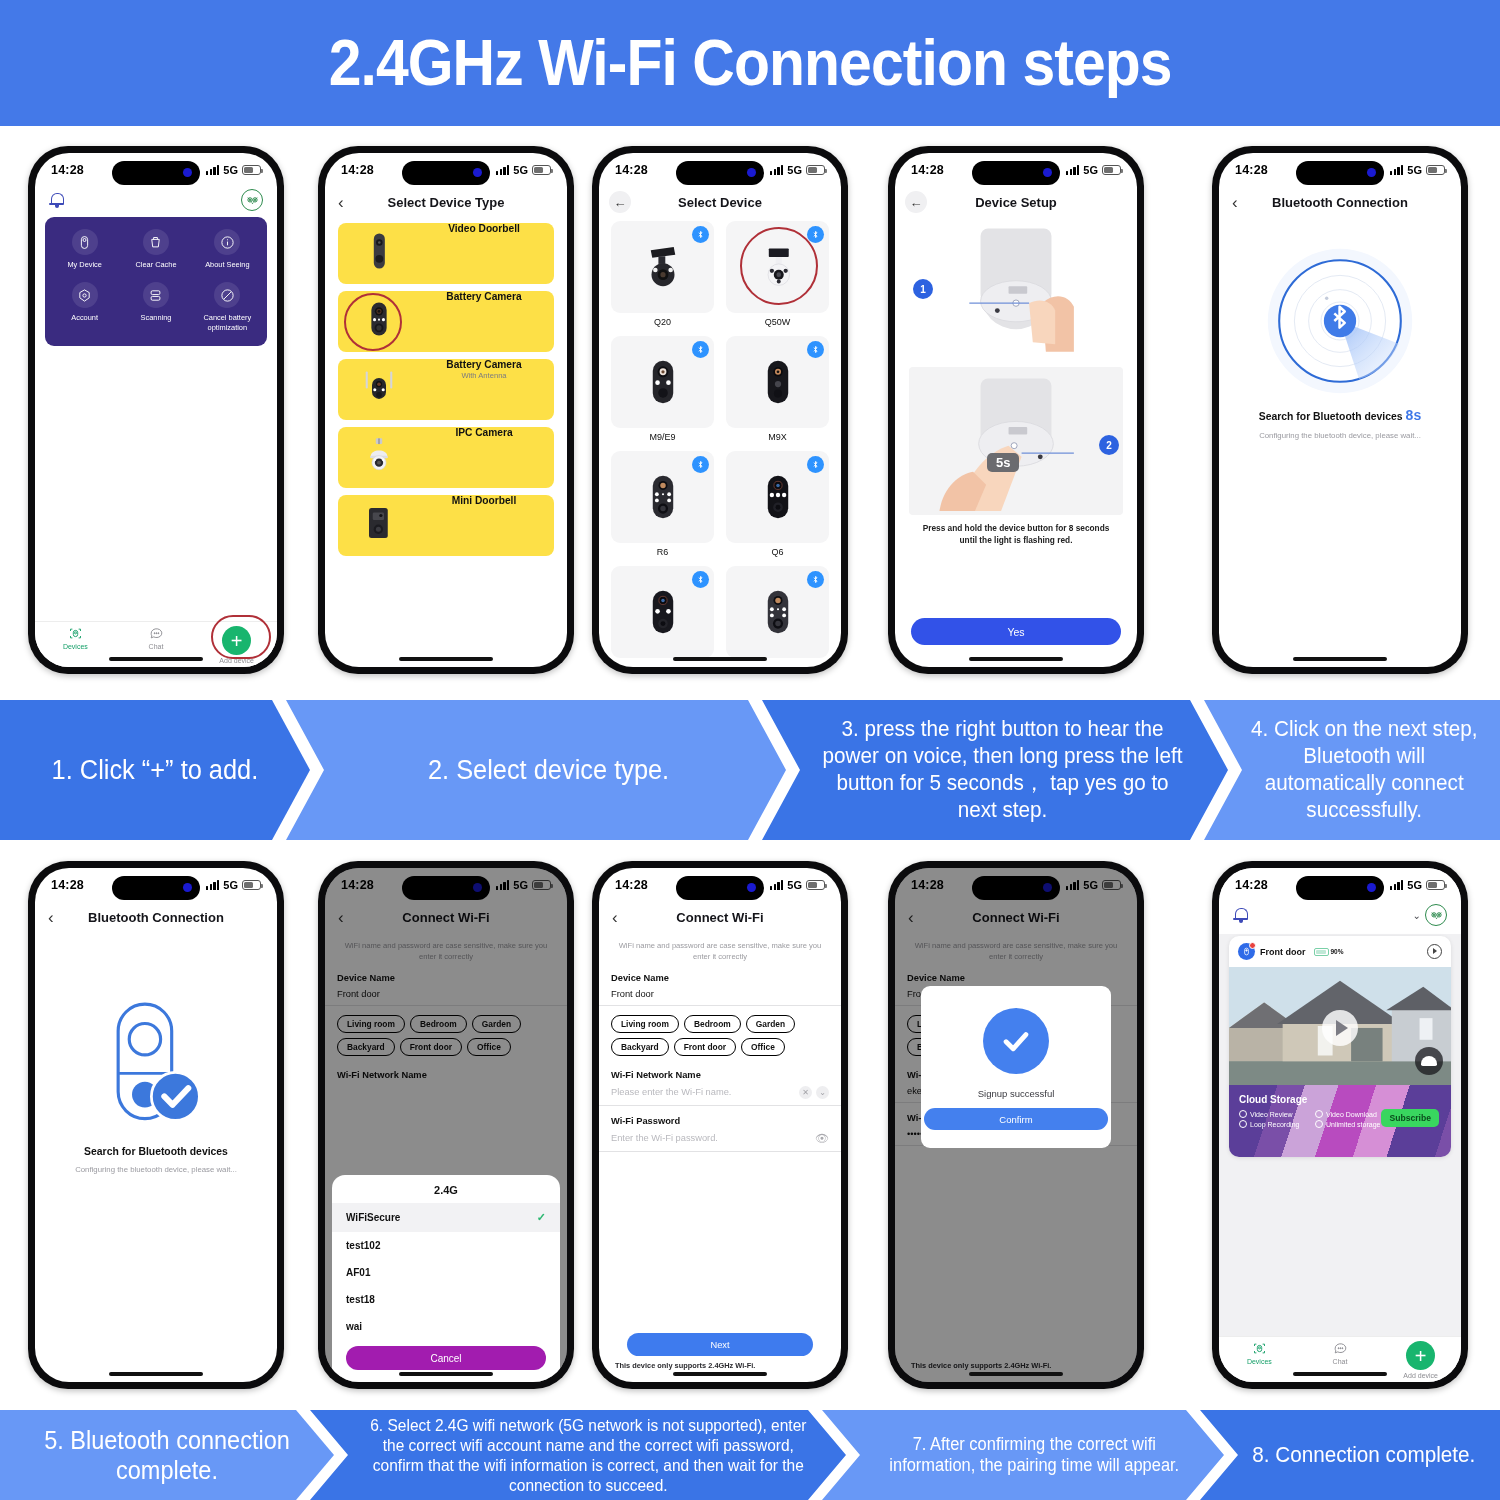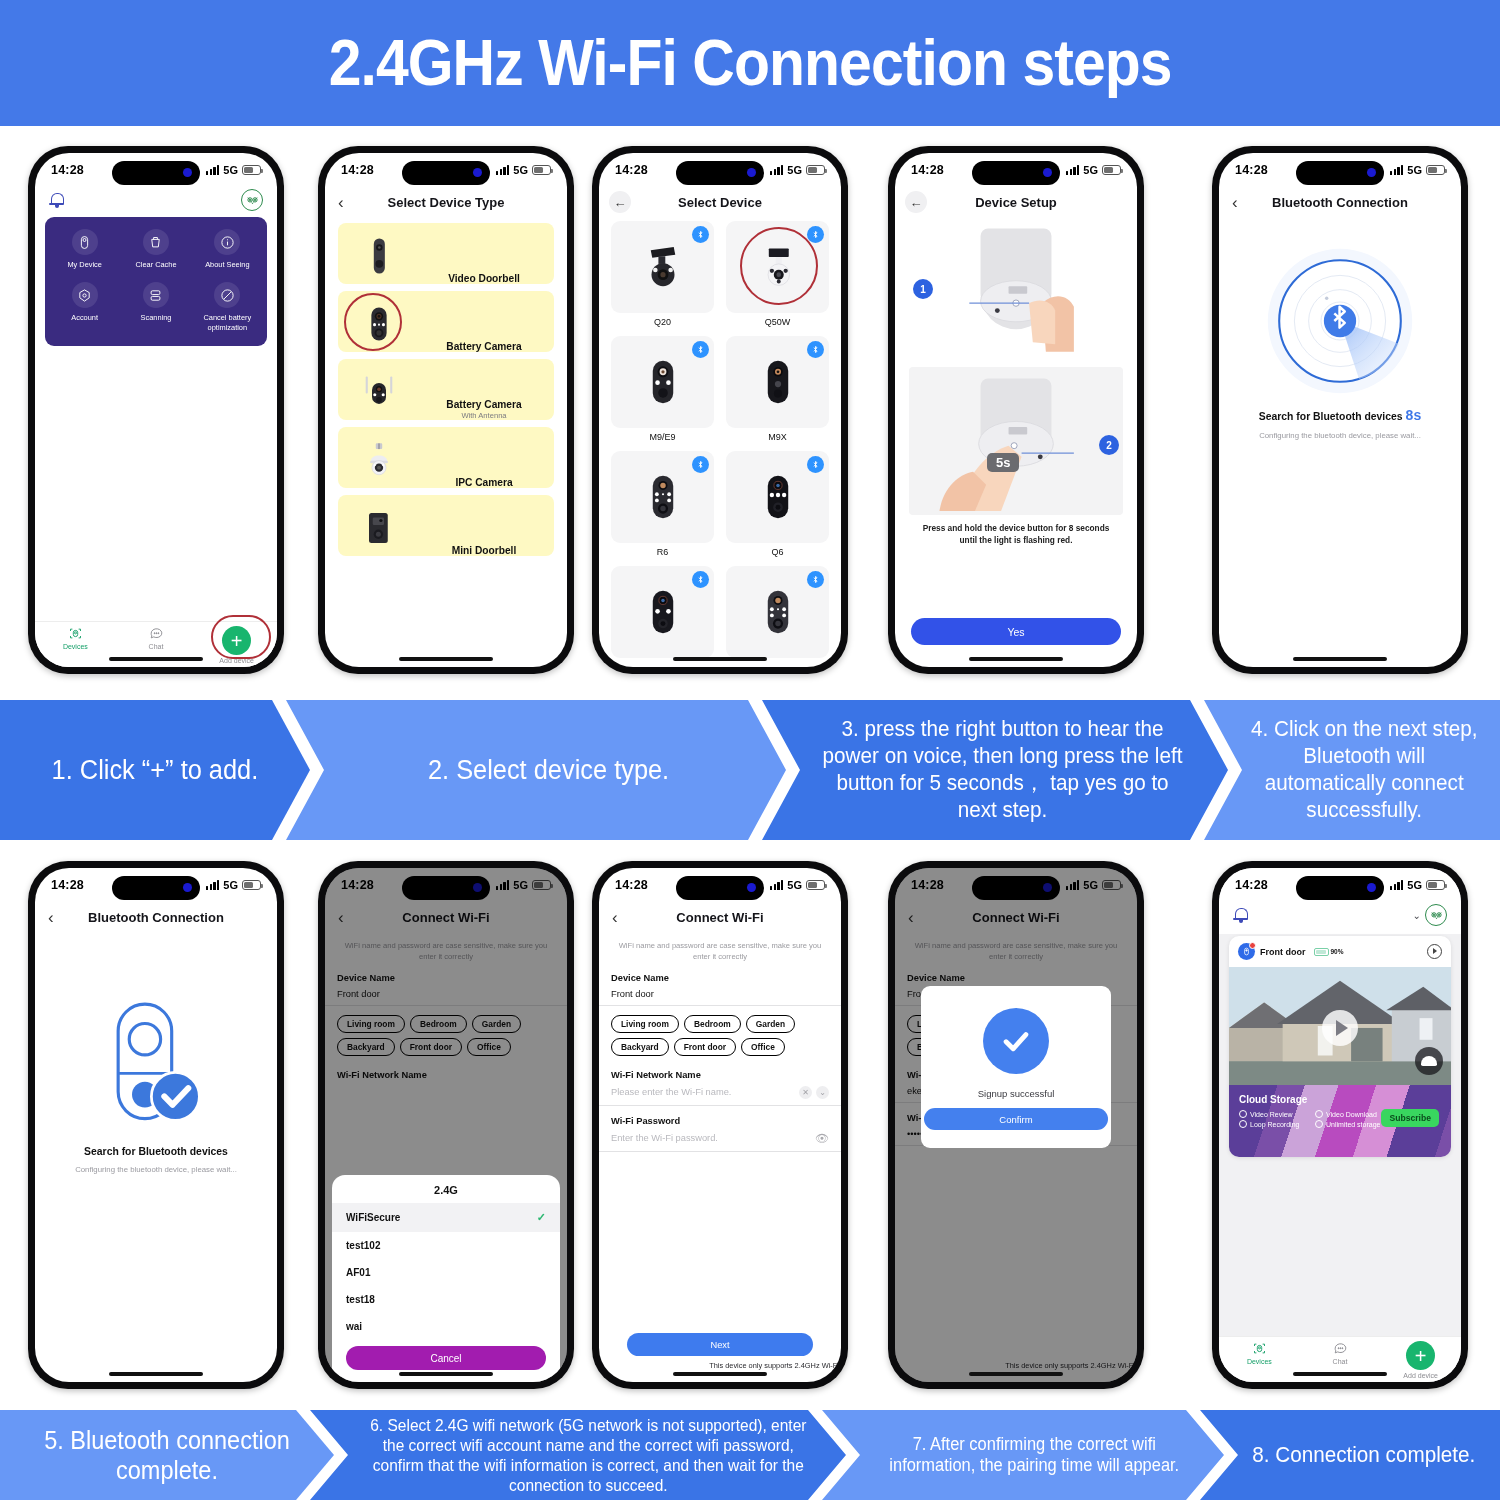--- a/index.html
+++ b/index.html
@@ -96,21 +96,21 @@
   .tab .tlabel { font-size:7px; color:#8d8d92; }
   .tab.active .tlabel { color:#17a06a; }
   .tab svg{ width:15px; height:15px; }
   .fab { width:29px; height:29px; border-radius:50%; background:#18B56E;
     display:flex; align-items:center; justify-content:center; color:#fff;
     font-size:20px; line-height:1; font-weight:300; }
   .redring { position:absolute; border:2.2px solid #B03038; border-radius:50%; pointer-events:none; }
 
   
   .dt-list { padding:6px 13px 0; display:flex; flex-direction:column; gap:7px; }
-  .dt-row { height:61px; background:#fef9c3; border-radius:8px; display:flex; align-items:flex-end; padding:0 10px;gap:20px; }
+  .dt-row { height:61px; background:#fde047; border-radius:8px; display:flex; align-items:flex-start; padding:0 10px;gap:20px; }
   .dt-thumb { width:62px; height:56px; display:flex; align-items:center; justify-content:center; flex:none; }
   .dt-text { flex:1; text-align:center; padding-right:6px; }
   .dt-name { font-size:10.2px; font-weight:bold; color:#111; }
   .dt-sub { font-size:7.6px; color:#7b7b80; margin-top:1px; }
 
   
   .sd-grid { padding:4px 12px 0; display:grid; grid-template-columns:1fr 1fr; gap:9px 12px; }
   .sd-cell { display:flex; flex-direction:column; align-items:center; gap:4px; }
   .sd-box { position:relative; width:100%; height:92px; background:#F5F5F6; border-radius:9px;
     display:flex; align-items:center; justify-content:center; }
@@ -143,21 +143,21 @@
   .cw-value { font-size:9.3px; color:#111; padding:6px 12px 6px; border-bottom:1px solid #e2e2e4; margin:0 0 0 0; }
   .cw-ph { font-size:9.3px; color:#b9b9be; }
   .cw-field { position:relative; padding:6px 12px 6px; border-bottom:1px solid #e2e2e4; display:flex; align-items:center; }
   .cw-field .cw-ph{ flex:1; }
   .fld-ic { width:13px; height:13px; border-radius:50%; background:#eeeef0; color:#a3a3a8;
     font-size:8px; display:flex; align-items:center; justify-content:center; margin-left:4px; }
   .chips { display:flex; flex-wrap:wrap; gap:5px; padding:9px 12px 4px; }
   .chip { border:1px solid #000000; border-radius:11px; padding:3px 9px; font-size:8.4px; color:#111; font-weight:600; }
   .next-btn { position:absolute; left:28px; right:28px; bottom:26px; height:23px; border-radius:12px;
     background:#3E7BEE; color:#fff; font-size:9.3px; display:flex; align-items:center; justify-content:center; }
-  .foot-note { position:absolute; left:7px; right:0; bottom:12px; text-align:right; font-size:7.4px; font-weight:normal; color:#2a2a2e; }
+  .foot-note { position:absolute; left:16px; right:0; bottom:12px; text-align:left; font-size:7.4px; font-weight:bold; color:#2a2a2e; }
   .dim { position:absolute; inset:0; background:rgba(0,0,0,.45); z-index:7; }
 
   .sheet { position:absolute; left:7px; right:7px; bottom:0; background:#fff;
     border-radius:13px 13px 0 0; z-index:8; padding:9px 0 0; }
   .sheet-title { text-align:center; font-size:11px; font-weight:bold; color:#111; padding-bottom:7px; }
   .sheet-item { display:flex; align-items:center; justify-content:space-between;
     padding:8px 14px; font-size:10px; font-weight:bold; color:#111; }
   .sheet-item.sel { background:#F2F2F4; }
   .sheet-item .ck { color:#2eb872; font-size:11px; }
   .cancel-btn { margin:6px 14px 12px; height:24px; border-radius:13px; background:#a21caf;

